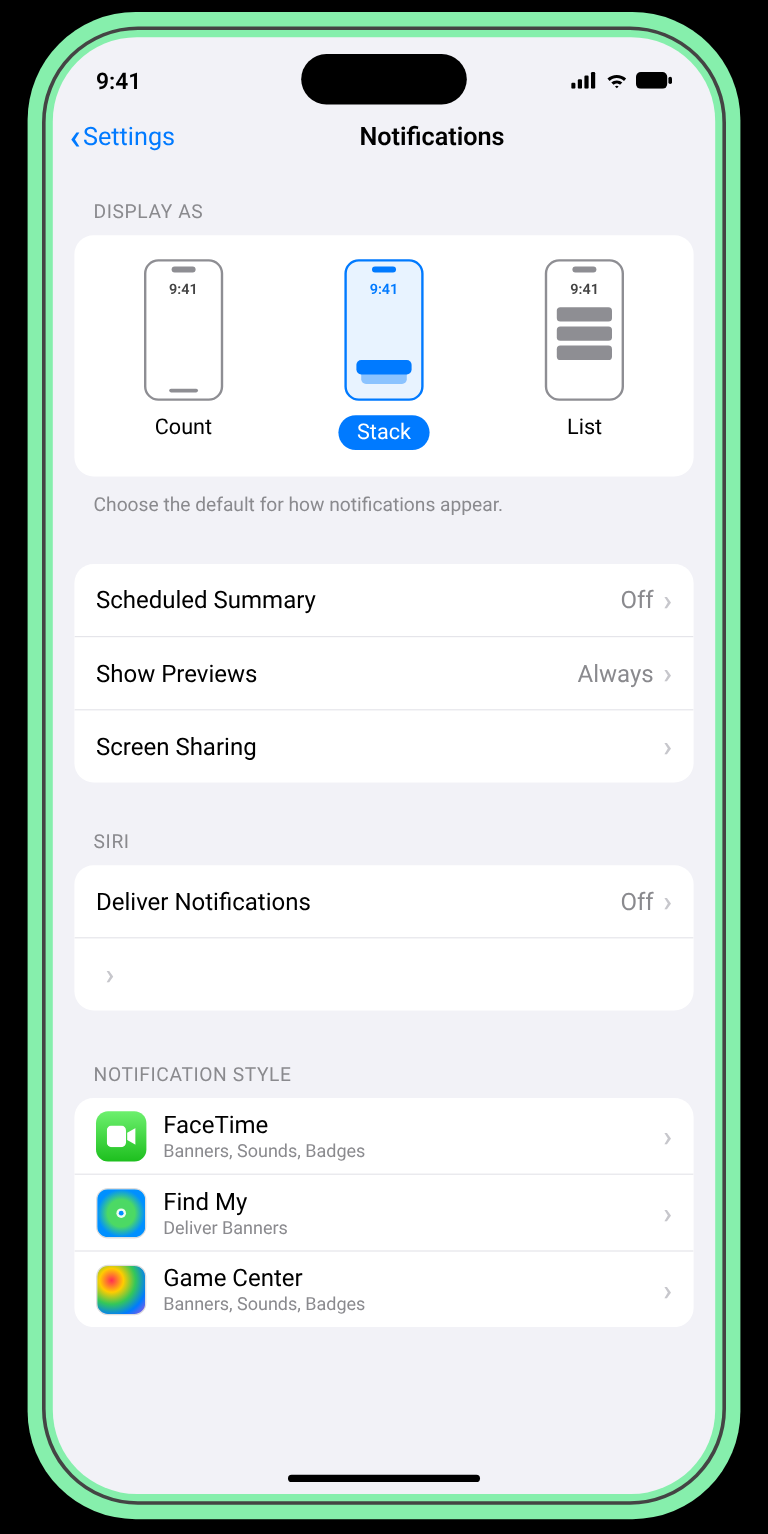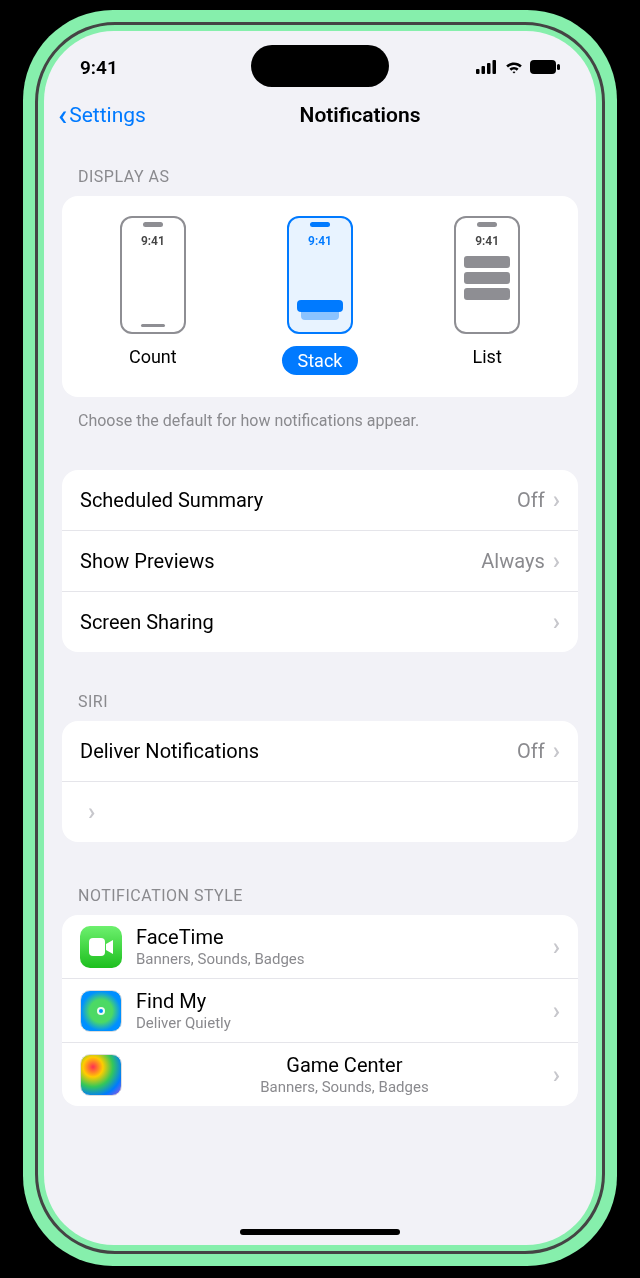--- a/index.html
+++ b/index.html
@@ -237,21 +237,21 @@
       font-weight: 600;
     }
     .mt { margin-top: 40px; }
     .app-row {
       display: flex;
       align-items: center;
       padding: 10px 18px;
       border-bottom: 0.5px solid #e5e5ea;
       cursor: pointer;
     }
-    .app-row:last-child { border-bottom: none; text-align: center; }
+    .app-row:last-child { border-bottom: none; }
     .app-icon {
       width: 42px;
       height: 42px;
       border-radius: 10px;
       margin-right: 14px;
       display: flex;
       align-items: center;
       justify-content: center;
       flex-shrink: 0;
     }
@@ -401,21 +401,21 @@
           </div>
           <div class="app-row">
             <div class="app-icon icon-findmy">
               <svg width="20" height="20" viewBox="0 0 20 20">
                   <circle cx="10" cy="10" r="4" fill="#fff" opacity="0.9"></circle>
                   <circle cx="10" cy="10" r="2" fill="#0090ff"></circle>
                 </svg>
             </div>
             <div class="app-text">
               <span class="app-name">Find My</span>
-              <span class="app-sub">Deliver Quietly</span>
+              <span class="app-sub">Deliver Banners</span>
             </div>
             <span class="chev">›</span>
           </div>
           <div class="app-row">
             <div class="app-icon icon-gamecenter"></div>
             <div class="app-text">
               <span class="app-name">Game Center</span>
               <span class="app-sub">Banners, Sounds, Badges</span>
             </div>
             <span class="chev">›</span>

